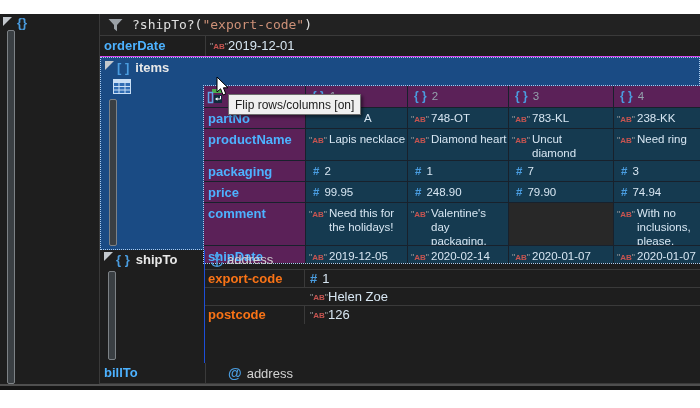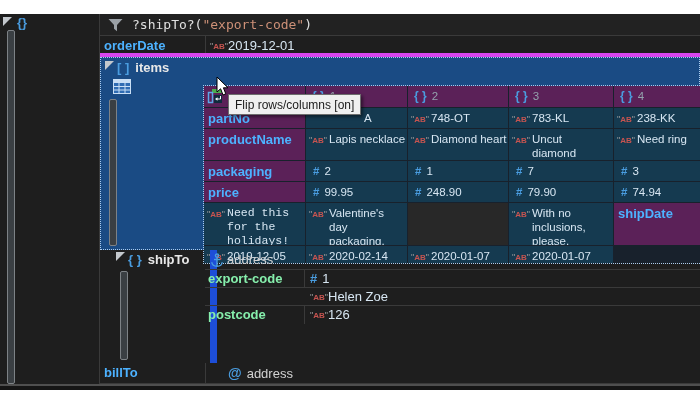--- a/index.html
+++ b/index.html
@@ -46,43 +46,43 @@
   .hcell .brace { font-size:12px; margin-right:5px; }
   .kcell { background:#5b2158; color:#4db2ff; font-weight:bold; font-size:13px; padding:3px 0 0 4px; overflow:hidden; }
   .vcell { background:#153a50; color:#d7e6f2; padding:3px 2px 0 3px; overflow:hidden; position:relative; line-height:14px; }
   .vcell .ab { position:absolute; left:3px; top:4px; }
   .vcell .txt { margin-left:20px; }
   .vcell .hash { margin-left:2px; }
   .vcell.num { padding-left:5px; }
   .vcell.empty { background:#282828; }
   .vcell.partial { padding-left:58px; }
   .w60 .txt { max-width:60px; }
-  .w70 .txt { max-width:70px;font-family:Liberation Mono, monospace; }
+  .w70 .txt { max-width:70px; }
   .w80 .txt { max-width:80px; }
   .nowrap .txt { white-space:nowrap; }
 
   .corner-cell { background:#5b2158; position:relative; }
 
   
   .tooltip { position:absolute; left:127px; top:36px; height:21px; padding:3px 6px 0 6px; background:#f0f0f0;
     border:1px solid #6e6e6e; color:#1b1b1b; font-size:12px; white-space:nowrap; z-index:30;
     box-shadow:2px 2px 3px rgba(0,0,0,0.45); }
   .cursor { position:absolute; left:115px; top:19px; z-index:40; }
 
   
   .shipto-block { position:absolute; left:0; top:236px; width:600px; height:113px; }
-  .shipto-left { position:absolute; left:12px; top:0; width:105px; height:113px; border-right:7px solid #1d4ed8; }
+  .shipto-left { position:absolute; left:0; top:0; width:105px; height:113px; border-right:1px solid #1d4ed8; }
   .shipto-label { position:absolute; left:16px; top:2px; color:#e8e8e8; font-weight:bold; }
   .shipto-label .brk { color:#4a9de0; margin-right:6px; }
   .shipto-right { position:absolute; left:105px; top:0; width:495px; height:113px; display:flex; flex-direction:column; }
   .addr-row { height:20px; border-bottom:1px solid #3a3a3a; position:relative; color:#d2d2d2; }
   .addr-row .lbl { position:absolute; left:22px; top:2px; }
   .f-row { position:relative; border-bottom:1px solid #3a3a3a; }
   .f-row:last-child { border-bottom:none; }
-  .f-key { position:absolute; left:0; top:0; bottom:0; width:100px; border-right:1px solid #3a3a3a; padding:1px 0 0 3px; color:#86efac; font-weight:bold; }
+  .f-key { position:absolute; left:0; top:0; bottom:0; width:100px; border-right:1px solid #3a3a3a; padding:1px 0 0 3px; color:#f97316; font-weight:bold; }
   .f-val { position:absolute; left:100px; top:0; bottom:0; right:0; padding:1px 0 0 5px; color:#d7e6f2; }
 
   .billto-row { position:absolute; left:0; top:349px; width:600px; height:21px; border-bottom:1px solid #3a3a3a; }
   .billto-row .val-cell { padding-top:2px; color:#d2d2d2;padding-left:22px; }
 
   .edge-line { position:absolute; left:0; top:370px; width:700px; height:2px; background:#4f4f4f; }
   .edge-dark { position:absolute; left:0; top:372px; width:700px; height:4px; background:#151515; }
 </style>
 </head>
 <body>
@@ -98,21 +98,21 @@
 
     <div class="main">
 
       <div class="filter-row">
         <svg width="15" height="14" style="position:absolute; left:8px; top:4px;">
           <path d="M0.5 1 H14.5 L9 7 V13.2 L6 10.8 V7 Z" fill="#9aa0a6"></path>
         </svg>
         <div class="filter-text"><span>?shipTo?(</span><span class="str">"export-code"</span><span>)</span></div>
       </div>
 
-      <div class="kv-row" style="top:21px; height:22px; border-bottom:4px solid #d946ef;">
+      <div class="kv-row" style="top:21px; height:22px; border-bottom:1px solid #d946ef;">
         <div class="key-cell">orderDate</div>
         <div class="val-cell">
           <span class="ab"><span class="q">"</span>AB<span class="q">"</span></span><span>2019-12-01</span>
         </div>
       </div>
 
       <div class="items-block">
         <div class="tri" style="left:4px; top:3px;"></div>
         <div class="items-label"><span class="brk">[ ]</span><span>items</span></div>
         <svg width="18" height="15" style="position:absolute; left:12px; top:21px;">
@@ -179,20 +179,21 @@
           <div class="vcell num"><span class="hash">#</span><span>1</span></div>
           <div class="vcell num"><span class="hash">#</span><span>7</span></div>
           <div class="vcell num"><span class="hash">#</span><span>3</span></div>
 
           <div class="kcell">price</div>
           <div class="vcell num"><span class="hash">#</span><span>99.95</span></div>
           <div class="vcell num"><span class="hash">#</span><span>248.90</span></div>
           <div class="vcell num"><span class="hash">#</span><span>79.90</span></div>
           <div class="vcell num"><span class="hash">#</span><span>74.94</span></div>
 
+          <div class="kcell">comment</div>
           <div class="vcell w70">
               <span class="ab"><span class="q">"</span>AB<span class="q">"</span></span>
               <div class="txt">Need this for the holidays!</div>
             </div>
           <div class="vcell w80">
               <span class="ab"><span class="q">"</span>AB<span class="q">"</span></span>
               <div class="txt">Valentine's day packaging.</div>
             </div>
           <div class="vcell empty"></div>
           <div class="vcell w60">

